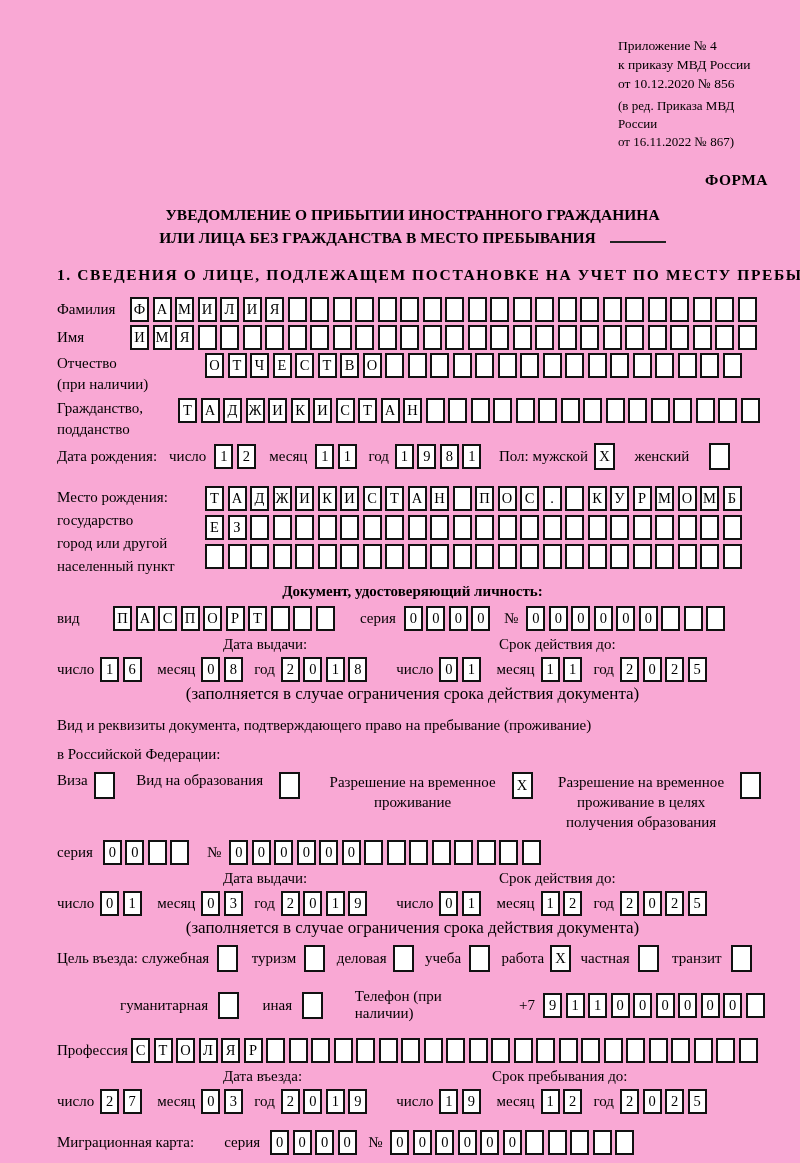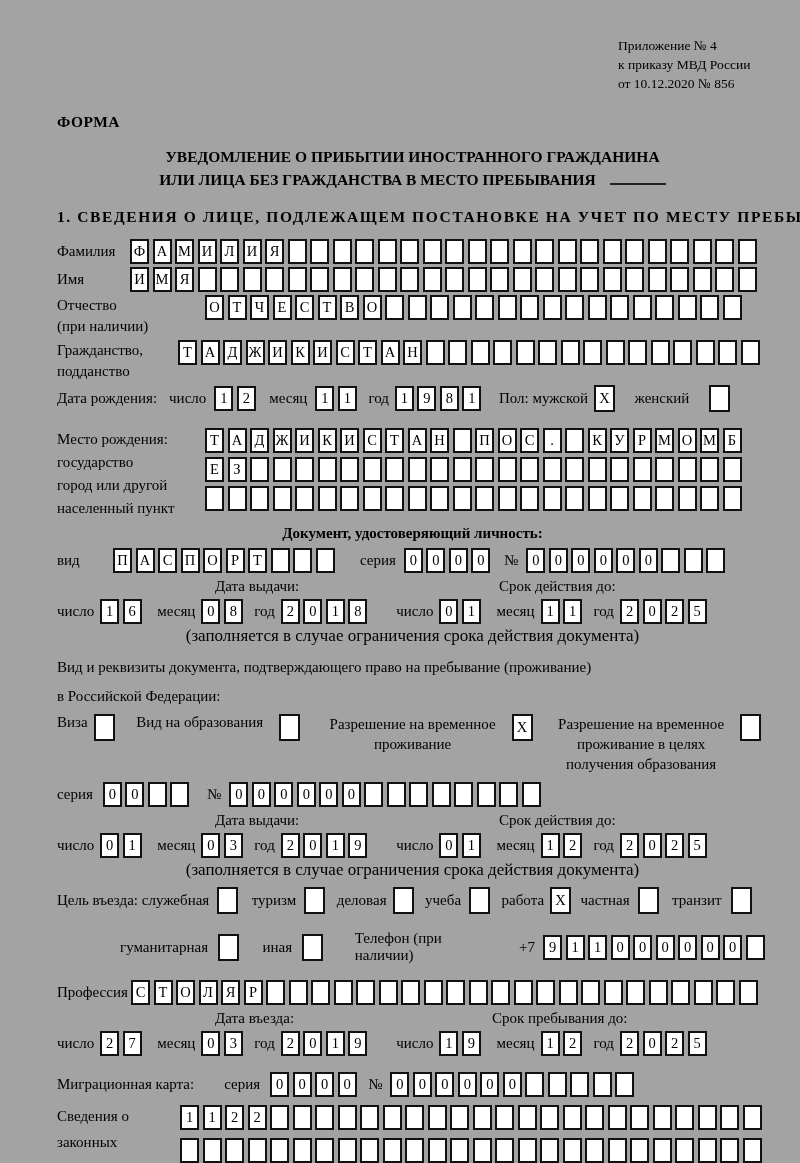--- a/index.html
+++ b/index.html
@@ -1,24 +1,24 @@
 <!DOCTYPE html>
 <html><head>
 <meta charset="utf-8">
 <style>
   html,body{margin:0;padding:0;background:#e8e8e8;}
   .page{
-    width:800px;height:1163px;box-sizing:border-box;background:#a3a3a3;
+    width:800px;height:1163px;box-sizing:border-box;background:#f9a8d4;
     padding:36px 32px 24px 57px;margin:0 auto;position:relative;overflow:hidden;
     font-family:"Liberation Serif","DejaVu Serif",serif;font-size:15px;color:#000;
   }
   
   .hdr-block{margin-left:561px;line-height:19px;font-size:13.5px;}
   .hdr-sub{margin-left:561px;margin-top:4px;line-height:18px;font-size:13px;}
-  .forma{margin-top:20px;font-weight:bold;font-size:15.5px;letter-spacing:.5px;}
+  .forma{margin-top:20px;text-align:right;font-weight:bold;font-size:15.5px;letter-spacing:.5px;}
   
   .title{margin-top:14px;text-align:center;font-weight:bold;font-size:15.5px;line-height:23px;}
   .uline{display:inline-block;width:56px;height:13px;border-bottom:2.5px solid #222;margin-left:14px;}
   .sec1{margin-top:17px;font-weight:bold;font-size:15.5px;letter-spacing:1.6px;white-space:nowrap;}
   
   .cells{display:inline-flex;flex:none;}
   .cell{
     display:inline-flex;align-items:center;justify-content:center;flex:none;
     width:19px;height:25px;box-sizing:border-box;border:2px solid #111;
     margin-right:3.5px;font-size:14.5px;line-height:1;background:#fff;
@@ -28,21 +28,21 @@
   .row{display:flex;align-items:center;margin-bottom:3px;}
   .row-top{display:flex;align-items:flex-start;margin-bottom:3px;}
   .lbl{flex:none;}
   .lw73{width:73px;flex:none;}
   .lw121{width:121px;flex:none;line-height:21px;}
   .lw148{width:148px;flex:none;line-height:21px;}
   .lw123{width:123px;flex:none;line-height:26px;}
   .stack .cells{display:flex;margin-bottom:4px;}
   .doc-hdr{text-align:center;font-weight:bold;margin:5px 0 6px 0;}
   .dates-hdr{position:relative;height:21px;margin-top:5px;}
-  .dates-hdr .h1{position:absolute;left:158px;text-align:right;}
+  .dates-hdr .h1{position:absolute;left:166px;text-align:right;}
   .dates-hdr .h2{position:absolute;left:442px;}
   .date-row{display:flex;align-items:center;margin-bottom:2px;}
   .grp{display:flex;align-items:center;}
   .grp-right{margin-left:auto;margin-right:58px;}
   .note{font-size:17px;text-align:center;margin:1px 0 7px 0;}
   .para{line-height:29px;margin-top:2px;}
   .permit-row{display:flex;align-items:flex-start;margin-top:3px;margin-bottom:8px;}
   .ctr{text-align:center;line-height:20px;}
   .w170{width:178px;flex:none;}
   .ml6{margin-left:6px;}.ml8{margin-left:8px;}.ml10{margin-left:10px;}
@@ -56,20 +56,24 @@
 </head>
 <body>
 
 <div class="page">
 
   <div class="hdr-block">
     <div>Приложение № 4</div>
     <div>к приказу МВД России</div>
     <div>от 10.12.2020 № 856</div>
   </div>
+  <div class="hdr-sub">
+    <div>(в ред. Приказа МВД России</div>
+    <div>от 16.11.2022 № 867)</div>
+  </div>
   <div class="forma">ФОРМА</div>
 
   <div class="title">
     <div>УВЕДОМЛЕНИЕ О ПРИБЫТИИ ИНОСТРАННОГО ГРАЖДАНИНА</div>
     <div><span>ИЛИ ЛИЦА БЕЗ ГРАЖДАНСТВА В МЕСТО ПРЕБЫВАНИЯ</span><span class="uline"></span></div>
   </div>
 
   <div class="sec1">1. СВЕДЕНИЯ О ЛИЦЕ, ПОДЛЕЖАЩЕМ ПОСТАНОВКЕ НА УЧЕТ ПО МЕСТУ ПРЕБЫВАНИЯ</div>
 
   <div style="height:13px"></div>

